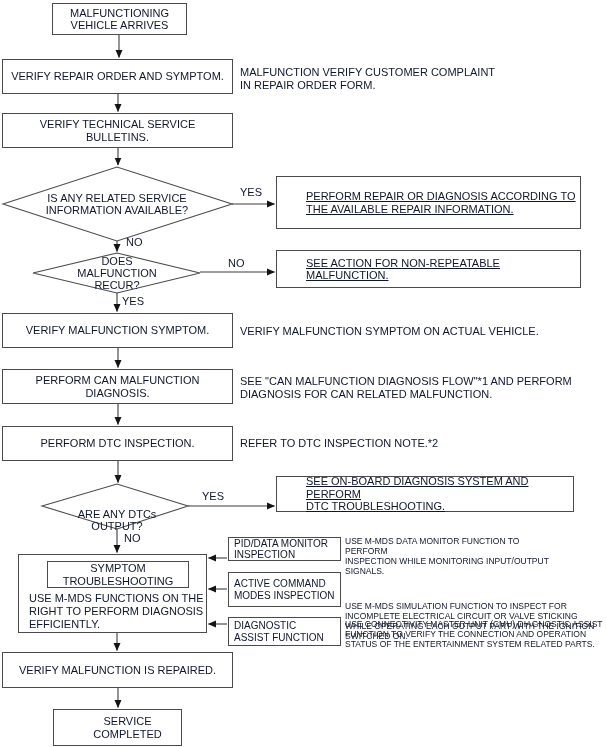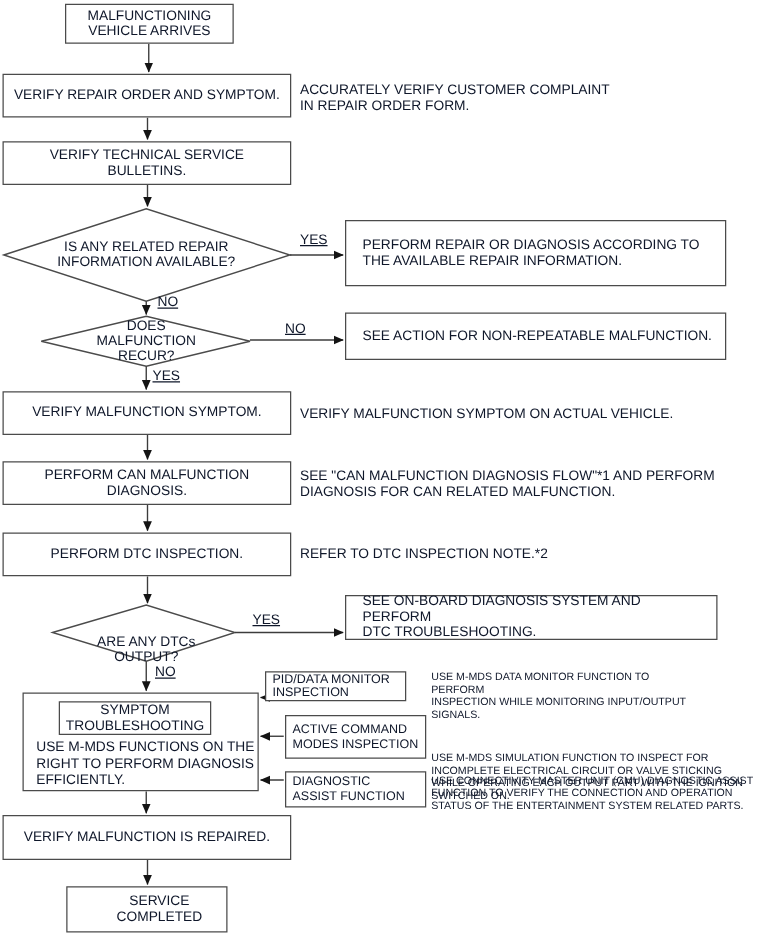--- a/index.html
+++ b/index.html
@@ -23,21 +23,22 @@
     justify-content: center;
     text-align: center;
     font-size: 11px;
     line-height: 12.5px;
     white-space: pre-line;
     padding: 2px 4px;
   }
   .box.leftalign {
     justify-content: flex-start;
     text-align: left;
-    padding-left: 13px;
+    padding-left: 29px;
+    text-decoration: underline;
   }
   .box.midbox {
     justify-content: flex-start;
     text-align: left;
     padding-left: 5px;
     font-size: 10px;
     line-height: 11.5px;
   }
   .dtext {
     position: absolute;
@@ -56,21 +57,20 @@
     white-space: pre-line;
   }
   .note.small {
     font-size: 8.5px;
     line-height: 10px;
   }
   .yn {
     position: absolute;
     font-size: 11px;
     line-height: 11px;
-    text-decoration: underline;
   }
   .innerbox {
     position: absolute;
     box-sizing: border-box;
     border: 1px solid #4b4b4b;
     background: #fff;
     display: flex;
     align-items: center;
     justify-content: center;
     text-align: center;
@@ -125,74 +125,74 @@
     </g>
   </svg>
 
   <div class="box" style="left:52px; top:3px; width:135px; height:32px;">MALFUNCTIONING
 VEHICLE ARRIVES</div>
 
   <div class="box" style="left:2px; top:59px; width:231px; height:35px;">VERIFY REPAIR ORDER AND SYMPTOM.</div>
 
   <div class="box" style="left:2px; top:113px; width:231px; height:35px;">VERIFY TECHNICAL SERVICE BULLETINS.</div>
 
-  <div class="dtext" style="left:27px; top:181px; width:180px; height:46px;">IS ANY RELATED REPAIR
+  <div class="dtext" style="left:27px; top:181px; width:180px; height:46px;">IS ANY RELATED SERVICE
 INFORMATION AVAILABLE?</div>
 
   <div class="dtext" style="left:72px; top:256px; width:90px; height:34px;">DOES
 MALFUNCTION
 RECUR?</div>
 
   <div class="box" style="left:2px; top:313px; width:231px; height:35px;">VERIFY MALFUNCTION SYMPTOM.</div>
 
   <div class="box" style="left:2px; top:369px; width:231px; height:35px;">PERFORM CAN MALFUNCTION DIAGNOSIS.</div>
 
   <div class="box" style="left:2px; top:426px; width:231px; height:35px;">PERFORM DTC INSPECTION.</div>
 
   <div class="dtext" style="left:67px; top:489px; width:100px; height:35px;margin-top:13px;">ARE ANY DTCs
 OUTPUT?</div>
 
   <div class="box" style="left:18px; top:554px; width:189px; height:79px; padding:0;">
-    <span class="innerbox" style="left:28px; top:6px; width:122px; height:27px;">SYMPTOM
+    <span class="innerbox" style="left:28px; top:6px; width:142px; height:27px;">SYMPTOM
 TROUBLESHOOTING</span>
     <span class="bodytext" style="left:10px; top:37px; width:175px;">USE M-MDS FUNCTIONS ON THE
 RIGHT TO PERFORM DIAGNOSIS
 EFFICIENTLY.</span>
   </div>
 
   <div class="box" style="left:2px; top:652px; width:231px; height:36px;">VERIFY MALFUNCTION IS REPAIRED.</div>
 
   <div class="box" style="left:53px; top:709px; width:129px; height:37px;padding-left:24px;">SERVICE
 COMPLETED</div>
 
   <div class="box leftalign" style="left:276px; top:176px; width:305px; height:53px;">PERFORM REPAIR OR DIAGNOSIS ACCORDING TO
 THE AVAILABLE REPAIR INFORMATION.</div>
 
   <div class="box leftalign" style="left:276px; top:250px; width:305px; height:38px;">SEE ACTION FOR NON-REPEATABLE MALFUNCTION.</div>
 
   <div class="box leftalign" style="left:276px; top:476px; width:298px; height:36px;">SEE ON-BOARD DIAGNOSIS SYSTEM AND PERFORM
 DTC TROUBLESHOOTING.</div>
 
-  <div class="box midbox" style="left:212px; top:537px; width:113px; height:24px;">PID/DATA MONITOR
+  <div class="box midbox" style="left:228px; top:537px; width:113px; height:24px;">PID/DATA MONITOR
 INSPECTION</div>
 
   <div class="box midbox" style="left:228px; top:572px; width:113px; height:35px;">ACTIVE COMMAND
 MODES INSPECTION</div>
 
   <div class="box midbox" style="left:228px; top:617px; width:113px; height:29px;">DIAGNOSTIC
 ASSIST FUNCTION</div>
 
   <div class="yn" style="left:240px; top:187px;">YES</div>
   <div class="yn" style="left:126px; top:237px;">NO</div>
   <div class="yn" style="left:228px; top:258px;">NO</div>
   <div class="yn" style="left:122px; top:296px;">YES</div>
   <div class="yn" style="left:202px; top:491px;">YES</div>
   <div class="yn" style="left:124px; top:533px;">NO</div>
 
-  <div class="note" style="left:240px; top:66px; width:270px;">ACCURATELY VERIFY CUSTOMER COMPLAINT
+  <div class="note" style="left:240px; top:66px; width:270px;">MALFUNCTION VERIFY CUSTOMER COMPLAINT
 IN REPAIR ORDER FORM.</div>
 
   <div class="note" style="left:240px; top:325px; width:340px;">VERIFY MALFUNCTION SYMPTOM ON ACTUAL VEHICLE.</div>
 
   <div class="note" style="left:240px; top:375px; width:345px;">SEE "CAN MALFUNCTION DIAGNOSIS FLOW"*1 AND PERFORM
 DIAGNOSIS FOR CAN RELATED MALFUNCTION.</div>
 
   <div class="note" style="left:240px; top:437px; width:300px;">REFER TO DTC INSPECTION NOTE.*2</div>
 
   <div class="note small" style="left:345px; top:536px; width:218px;">USE M-MDS DATA MONITOR FUNCTION TO PERFORM

